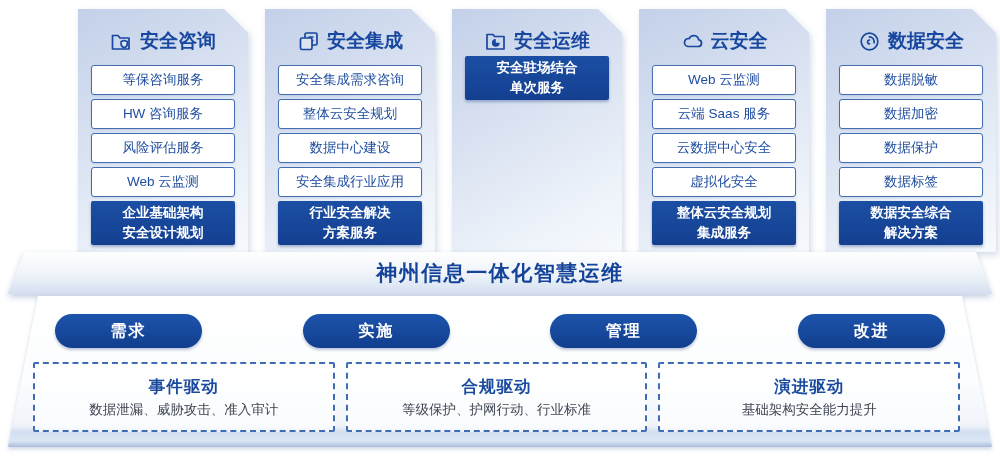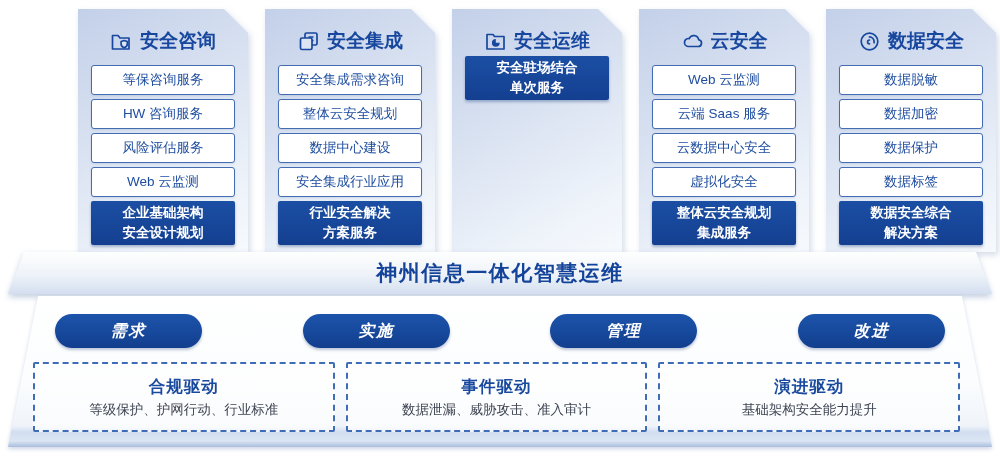--- a/index.html
+++ b/index.html
@@ -42,21 +42,21 @@
   .banner-title{font-size:21px;font-weight:bold;color:#14439a;letter-spacing:1.5px;font-family:Liberation Serif, serif;}
   
   .platform-wrap{position:absolute;left:8px;top:296px;width:984px;height:151px;
     filter:drop-shadow(0 2px 2px rgba(130,150,190,.40));}
   .platform{
     width:100%;height:100%;
     clip-path:polygon(30px 0,calc(100% - 30px) 0,100% 100%,0 100%);
     background:linear-gradient(180deg,#ffffff 0%,#fbfdfe 55%,#f0f4fa 86%,#d2def0 90%,#dbe5f3 96%,#a9bedd 100%);
   }
   
-  .pills{position:absolute;left:55px;top:314px;width:890px;display:flex;justify-content:space-between;font-style:italic;}
+  .pills{position:absolute;left:55px;top:314px;width:890px;display:flex;justify-content:space-between;}
   .pill{
     width:147px;height:34px;border-radius:17px;
     background:linear-gradient(180deg,#1c54ab,#123e8e);
     color:#ffffff;font-weight:bold;font-size:16px;letter-spacing:2px;
     display:flex;align-items:center;justify-content:center;
     box-shadow:0 2px 3px rgba(30,60,120,.30);
   }
   
   .drivers{position:absolute;left:33px;top:362px;width:927px;display:flex;gap:11px;}
   .driver{
@@ -202,24 +202,24 @@
 
 <div class="pills">
   <div class="pill">需求</div>
   <div class="pill">实施</div>
   <div class="pill">管理</div>
   <div class="pill">改进</div>
 </div>
 
 <div class="drivers">
   <div class="driver">
+    <span class="driver-title">事件驱动</span>
+    <span class="driver-desc">数据泄漏、威胁攻击、准入审计</span>
+  </div>
+  <div class="driver">
     <span class="driver-title">合规驱动</span>
     <span class="driver-desc">等级保护、护网行动、行业标准</span>
-  </div>
-  <div class="driver">
-    <span class="driver-title">事件驱动</span>
-    <span class="driver-desc">数据泄漏、威胁攻击、准入审计</span>
   </div>
   <div class="driver">
     <span class="driver-title">演进驱动</span>
     <span class="driver-desc">基础架构安全能力提升</span>
   </div>
 </div>
 
 </body></html>

